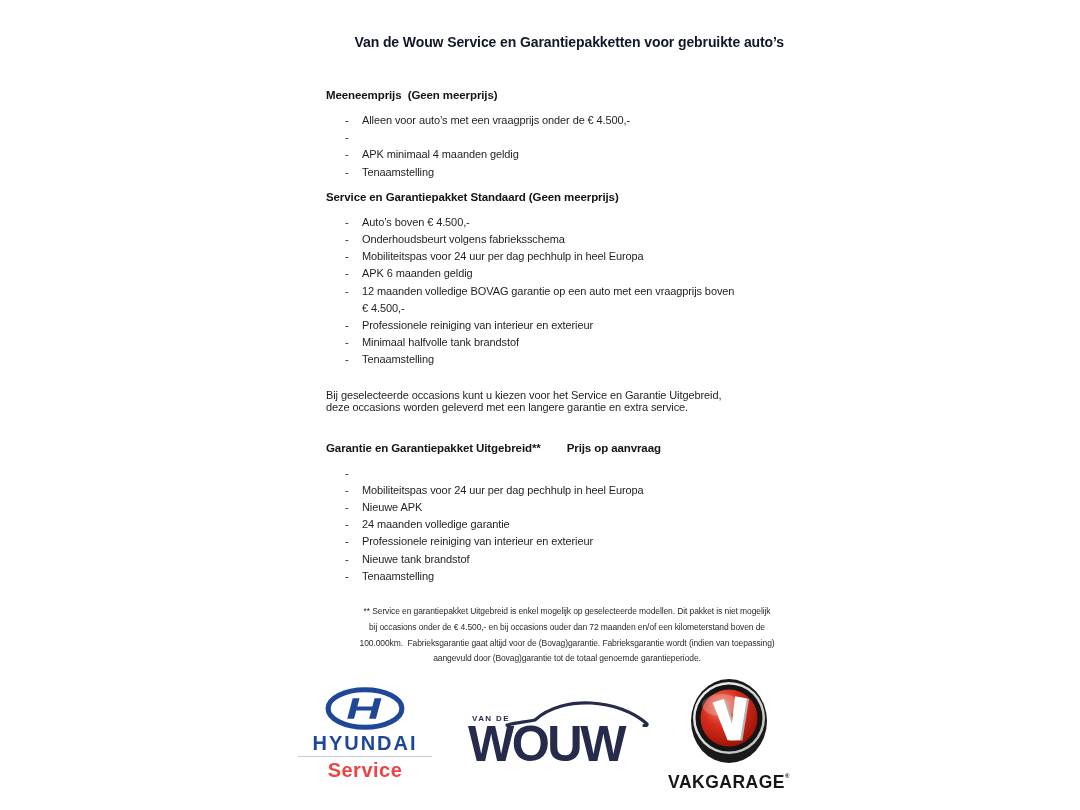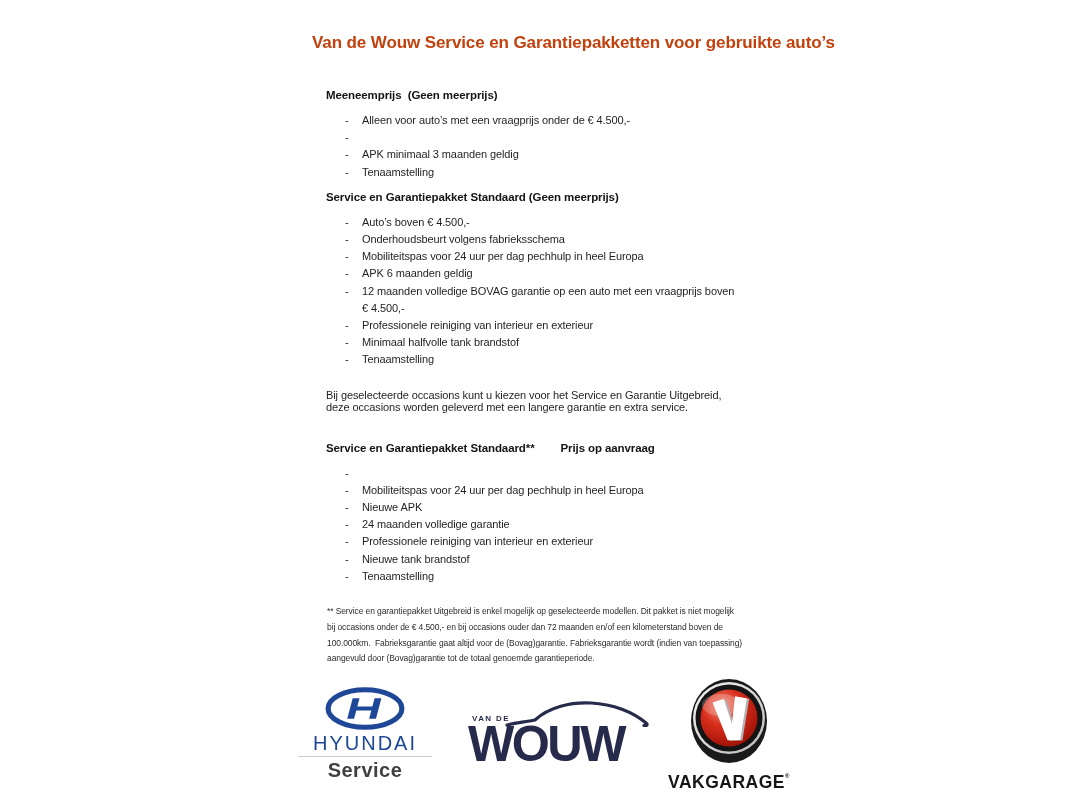--- a/index.html
+++ b/index.html
@@ -23,23 +23,23 @@
   }
   .content {
     position: absolute;
     left: 326px;
     top: 0;
     width: 444px;
   }
   .doc-title {
     margin: 35px 0 0 -14px;
     width: 472px;
-    font-size: 17px;
-    font-weight: bold;
-    color: #c2410c;
+    font-size: 14px;
+    font-weight: bold;
+    color: #0f172a;
     text-align: right;
     white-space: nowrap;
     letter-spacing: -0.1px;
     line-height: 15px;
   }
   .sec-head {
     margin: 0;
     font-size: 11.5px;
     font-weight: bold;
     color: #141414;
@@ -78,34 +78,35 @@
     white-space: pre;
   }
   .footnote {
     margin: 19px 0 0 1px;
     font-size: 8.5px;
     line-height: 15.8px;
     letter-spacing: -0.1px;
     color: #2b2b2b;
     white-space: pre;
     width: 480px;
+    text-align: center;
   }
   
   .logo-hyundai {
     position: absolute;
     left: 296px;
     top: 686px;
     width: 138px;
     text-align: center;
   }
   .logo-hyundai .hy-oval { display: block; margin: 0 auto; }
   .hy-word {
     margin-top: 2px;
     font-size: 20px;
-    font-weight: normal;
+    font-weight: bold;
     letter-spacing: 2px;
     line-height: 21px;
     white-space: nowrap;
   }
   .hy-divider {
     height: 0;
     border-top: 1.5px solid #cccccc;
     margin: 2px 2px 1px 2px;
   }
   .hy-service {
@@ -187,21 +188,21 @@
             <span class="dash">-</span>
             <span class="itext">Alleen voor auto’s met een vraagprijs onder de € 4.500,-</span>
           </li>
 
           <li>
             <span class="dash">-</span>
           </li>
 
           <li>
             <span class="dash">-</span>
-            <span class="itext">APK minimaal 3 maanden geldig</span>
+            <span class="itext">APK minimaal 4 maanden geldig</span>
           </li>
 
           <li>
             <span class="dash">-</span>
             <span class="itext">Tenaamstelling</span>
           </li>
         </ul>
     </section>
 
     <section>
@@ -249,21 +250,21 @@
             <span class="itext">Tenaamstelling</span>
           </li>
         </ul>
     </section>
 
     <p class="para">Bij geselecteerde occasions kunt u kiezen voor het Service en Garantie Uitgebreid,
 deze occasions worden geleverd met een langere garantie en extra service.</p>
 
     <section>
       <h2 class="sec-head sec-head-3">
-        <span class="head-main">Service en Garantiepakket Standaard**</span>
+        <span class="head-main">Garantie en Garantiepakket Uitgebreid**</span>
         <span class="head-price">Prijs op aanvraag</span>
       </h2>
       <ul class="bullets">
 
           <li>
             <span class="dash">-</span>
           </li>
 
           <li>
             <span class="dash">-</span>
@@ -306,21 +307,21 @@
 
   <div class="logo-hyundai">
     <svg class="hy-oval" width="82" height="45" viewBox="0 0 120 64">
       <ellipse cx="60" cy="32" rx="54" ry="27.5" fill="none" stroke="#1e4897" stroke-width="7.5"></ellipse>
       <path d="M42,17 L52,17 L44,47 L34,47 Z" fill="#1e4897"></path>
       <path d="M74,17 L84,17 L76,47 L66,47 Z" fill="#1e4897"></path>
       <path d="M46.5,35 L48.2,29 L72,29 L70.3,35 Z" fill="#1e4897"></path>
     </svg>
     <div class="hy-word" style="color:#1e4897;">HYUNDAI</div>
     <div class="hy-divider"></div>
-    <div class="hy-service" style="color:#404040;">Service</div>
+    <div class="hy-service" style="color:#ef4444;">Service</div>
   </div>
 
   <div class="logo-wouw">
     <svg class="car-svg" width="146" height="26" viewBox="0 0 146 26">
       <path d="M2,24 C10,22 20,21 30,19 C44,6 66,1 86,2 C108,3 128,11 141,22 C143,23.5 142,25 139,24.5" fill="none" stroke="#262b4c" stroke-width="3.2" stroke-linecap="round"></path>
     </svg>
     <div class="wouw-top" style="color:#262b4c;">VAN DE</div>
     <div class="wouw-word" style="color:#262b4c;">WOUW</div>
   </div>
 

